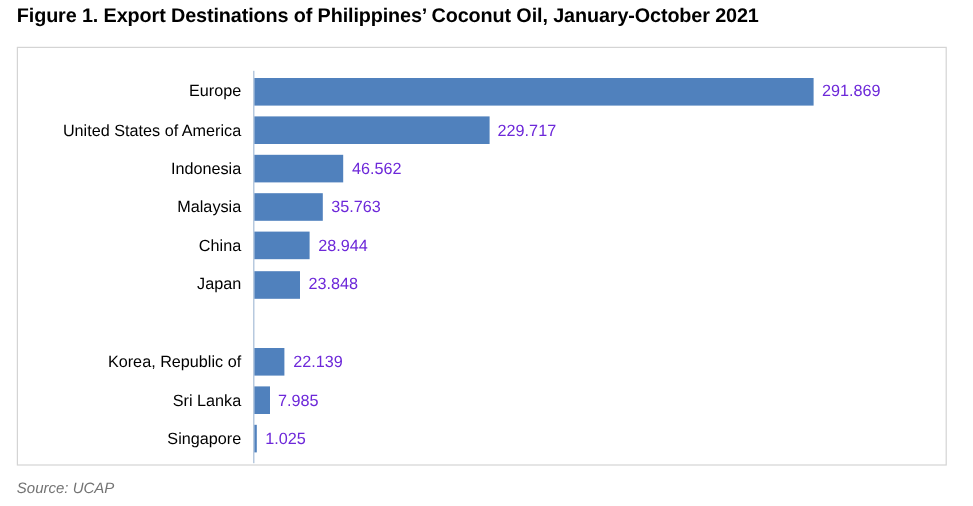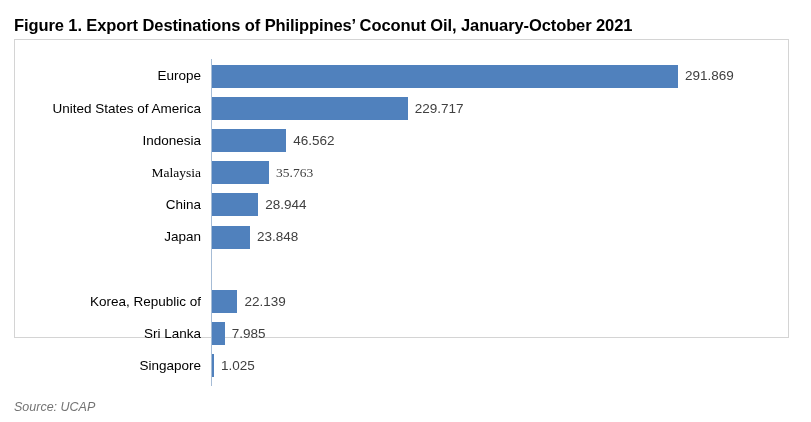--- a/index.html
+++ b/index.html
@@ -19,29 +19,28 @@
   #figure-title {
     position: absolute;
     left: 14px;
     top: 4px;
     width: 790px;
     font-size: 16.5px;
     font-weight: bold;
     letter-spacing: -0.1px;
     white-space: nowrap;
     color: #000000;
-    margin-top: 12px;
   }
 
   #chart-frame {
     position: absolute;
     left: 14px;
     top: 39px;
     width: 775px;
-    height: 299px;
+    height: 349px;
     border: 1px solid #d4d4d4;
     background: #ffffff;
     box-sizing: border-box;
   }
 
   #plot-area {
     position: absolute;
     left: 0;
     top: 0;
     right: 0;
@@ -89,21 +88,21 @@
   }
 
   .bar {
     height: 23px;
     background: #5081bd;
   }
 
   .bar-value {
     font-size: 13.5px;
     line-height: 1;
-    color: #404040;
+    color: #6d28d9;
     white-space: nowrap;
     margin-left: 7px;
   }
 
   #source-note {
     position: absolute;
     left: 14px;
     top: 400px;
     font-size: 12.5px;
     font-style: italic;
@@ -134,21 +133,21 @@
             <div class="bar-value">229.717</div>
           </div>
         </div>
         <div class="bar-row" style="top: 84.4px;">
           <div class="cat-label">Indonesia</div>
           <div class="bar-wrap">
             <div class="bar" style="width: 74.3412px; background: rgb(80, 129, 189);"></div>
             <div class="bar-value">46.562</div>
           </div>
         </div>
-        <div class="bar-row" style="top: 116.6px; font-family: Liberation Serif, serif;">
+        <div class="bar-row" style="top: 116.6px;">
           <div class="cat-label">Malaysia</div>
           <div class="bar-wrap">
             <div class="bar" style="width: 57.0994px; background: rgb(80, 129, 189);"></div>
             <div class="bar-value">35.763</div>
           </div>
         </div>
         <div class="bar-row" style="top: 148.8px;">
           <div class="cat-label">China</div>
           <div class="bar-wrap">
             <div class="bar" style="width: 46.2122px; background: rgb(80, 129, 189);"></div>

